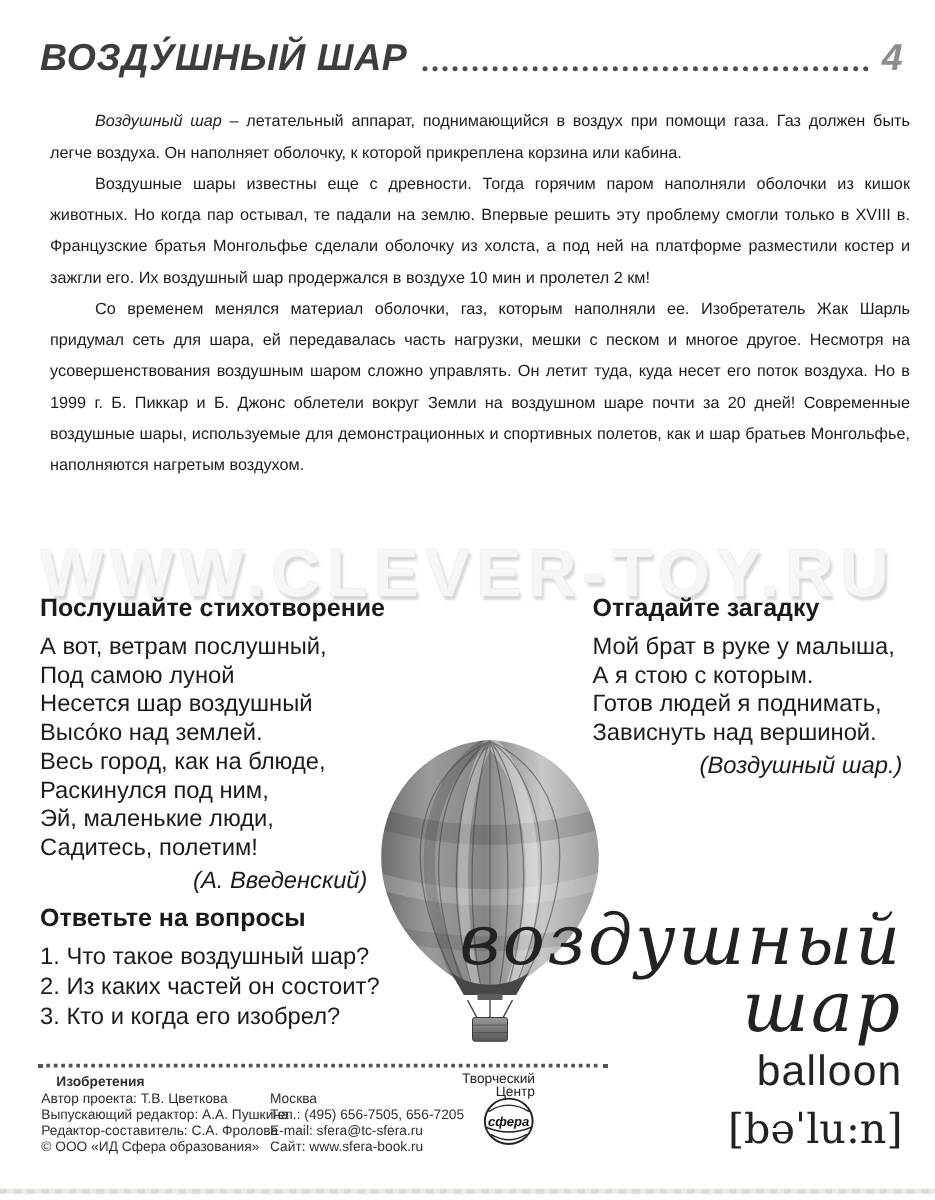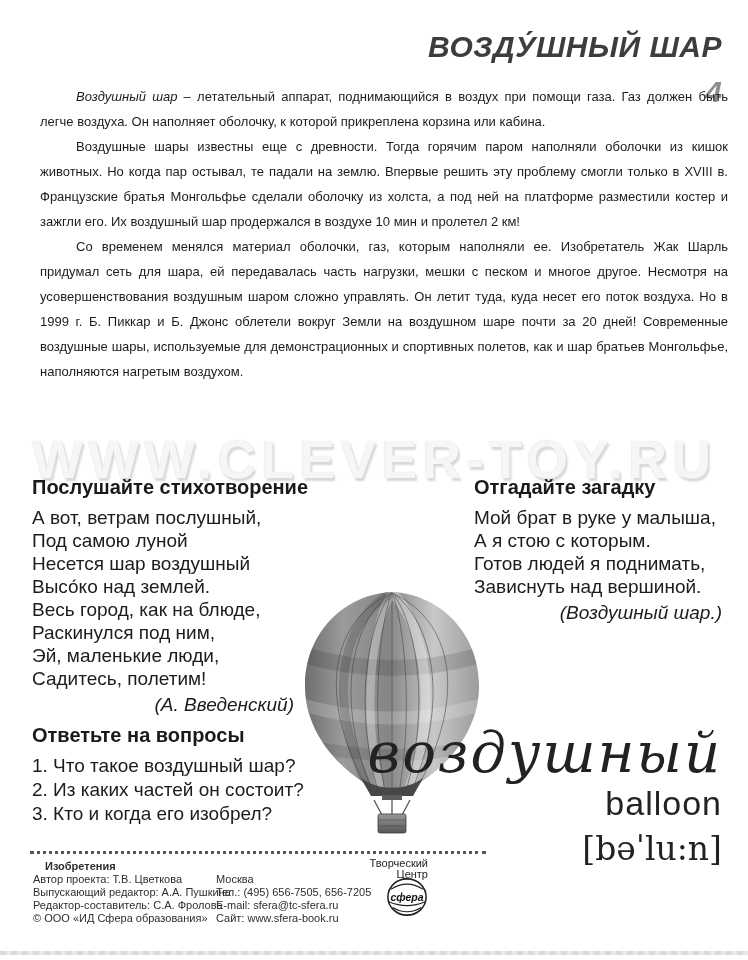--- a/index.html
+++ b/index.html
@@ -1,19 +1,19 @@
 <!DOCTYPE html>
 <html><head>
 <meta charset="utf-8">
 <style>
   html,body{margin:0;padding:0;background:#ffffff;}
   .page{position:relative;width:748px;height:960px;background:#ffffff;overflow:hidden;
         font-family:"Liberation Sans",sans-serif;color:#1c1c1c;}
   
-  .header{position:absolute;left:32px;right:26px;top:30px;display:flex;align-items:flex-end;z-index:2;flex-direction:column;}
+  .header{position:absolute;left:32px;right:26px;top:30px;display:flex;align-items:flex-end;z-index:2;}
   .title{font-size:30px;font-weight:bold;font-style:italic;color:#3d3d3d;letter-spacing:.5px;white-space:nowrap;}
   .leader{flex:1;height:0;border-bottom:4px dotted #4f4f4f;margin:0 10px 7px 12px;}
   .pagenum{font-size:30px;font-weight:bold;font-style:italic;color:#8d8d8d;}
   
   .article{position:absolute;left:40px;width:688px;top:84px;font-size:13px;line-height:25px;
            text-align:justify;z-index:2;}
   .article p{margin:0;text-indent:36px;}
   .lead-italic{font-style:italic;}
   
   .watermark{position:absolute;left:0;right:0;top:428px;text-align:center;z-index:1;
@@ -136,20 +136,21 @@
       <path d="M63,192 C80,205 108,205 125,192 L115,210 L73,210 Z" fill="#474747"></path>
       <rect x="84" y="209" width="20" height="5" fill="#5d5d5d"></rect>
       <path d="M76,214 L84,229 M112,214 L104,229 M94,214 L94,228" stroke="#4a4a4a" stroke-width="1.2" fill="none"></path>
       <rect x="80" y="228" width="28" height="19" rx="2" fill="url(#bsk)" stroke="#3c3c3c" stroke-width="0.8"></rect>
       <path d="M80,234 H108 M80,240 H108" stroke="rgba(0,0,0,0.25)" stroke-width="1"></path>
     </svg>
   </div>
 
   <div class="vocab">
     <div class="script">воздушный</div>
+    <div class="script">шар</div>
     <div class="en">balloon</div>
     <div class="ipa">[bəˈlu:n]</div>
   </div>
 
   <div class="footer-dots"></div>
 
   <div class="footer f-credits">
     <div class="bold">Изобретения</div>
     <div>Автор проекта: Т.В. Цветкова</div>
     <div>Выпускающий редактор: А.А. Пушкина</div>

